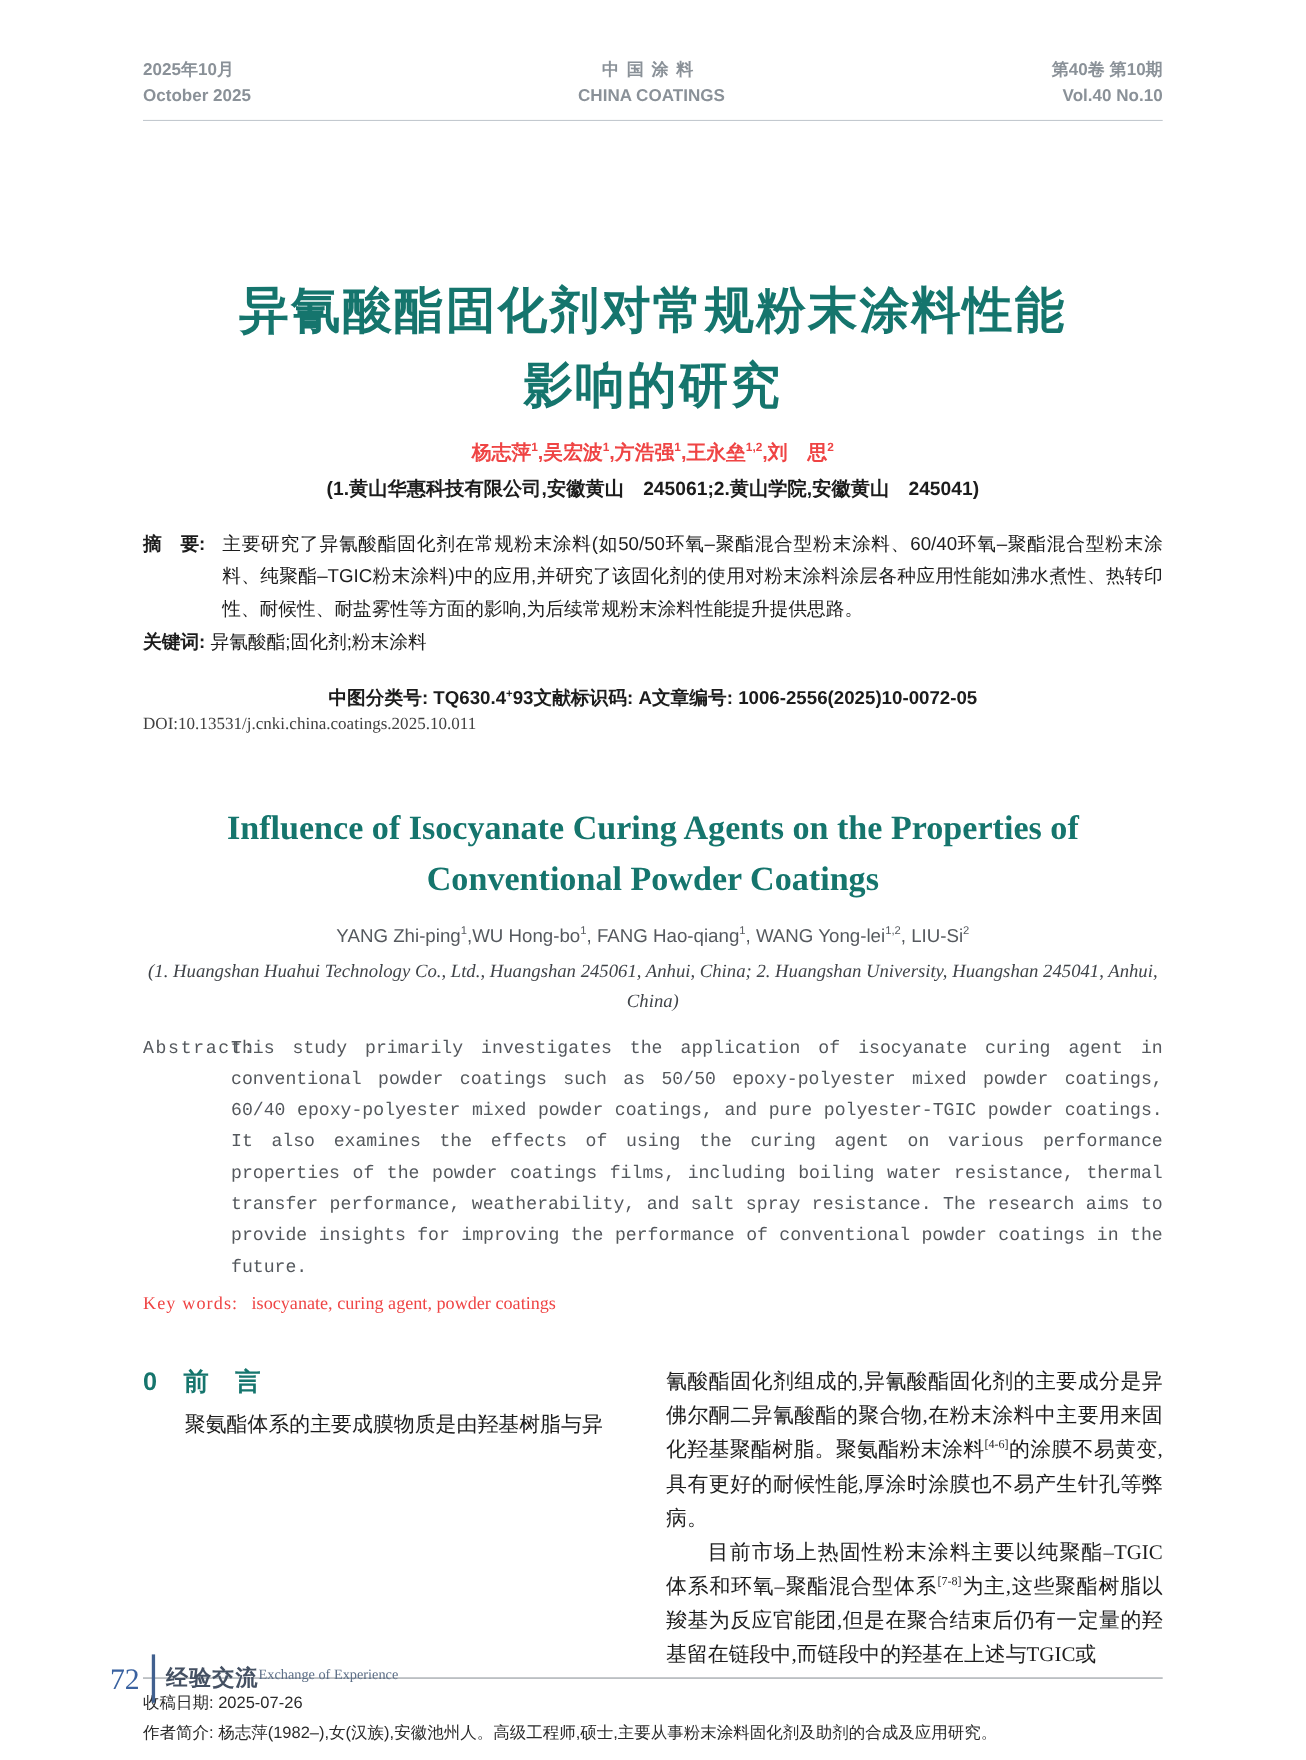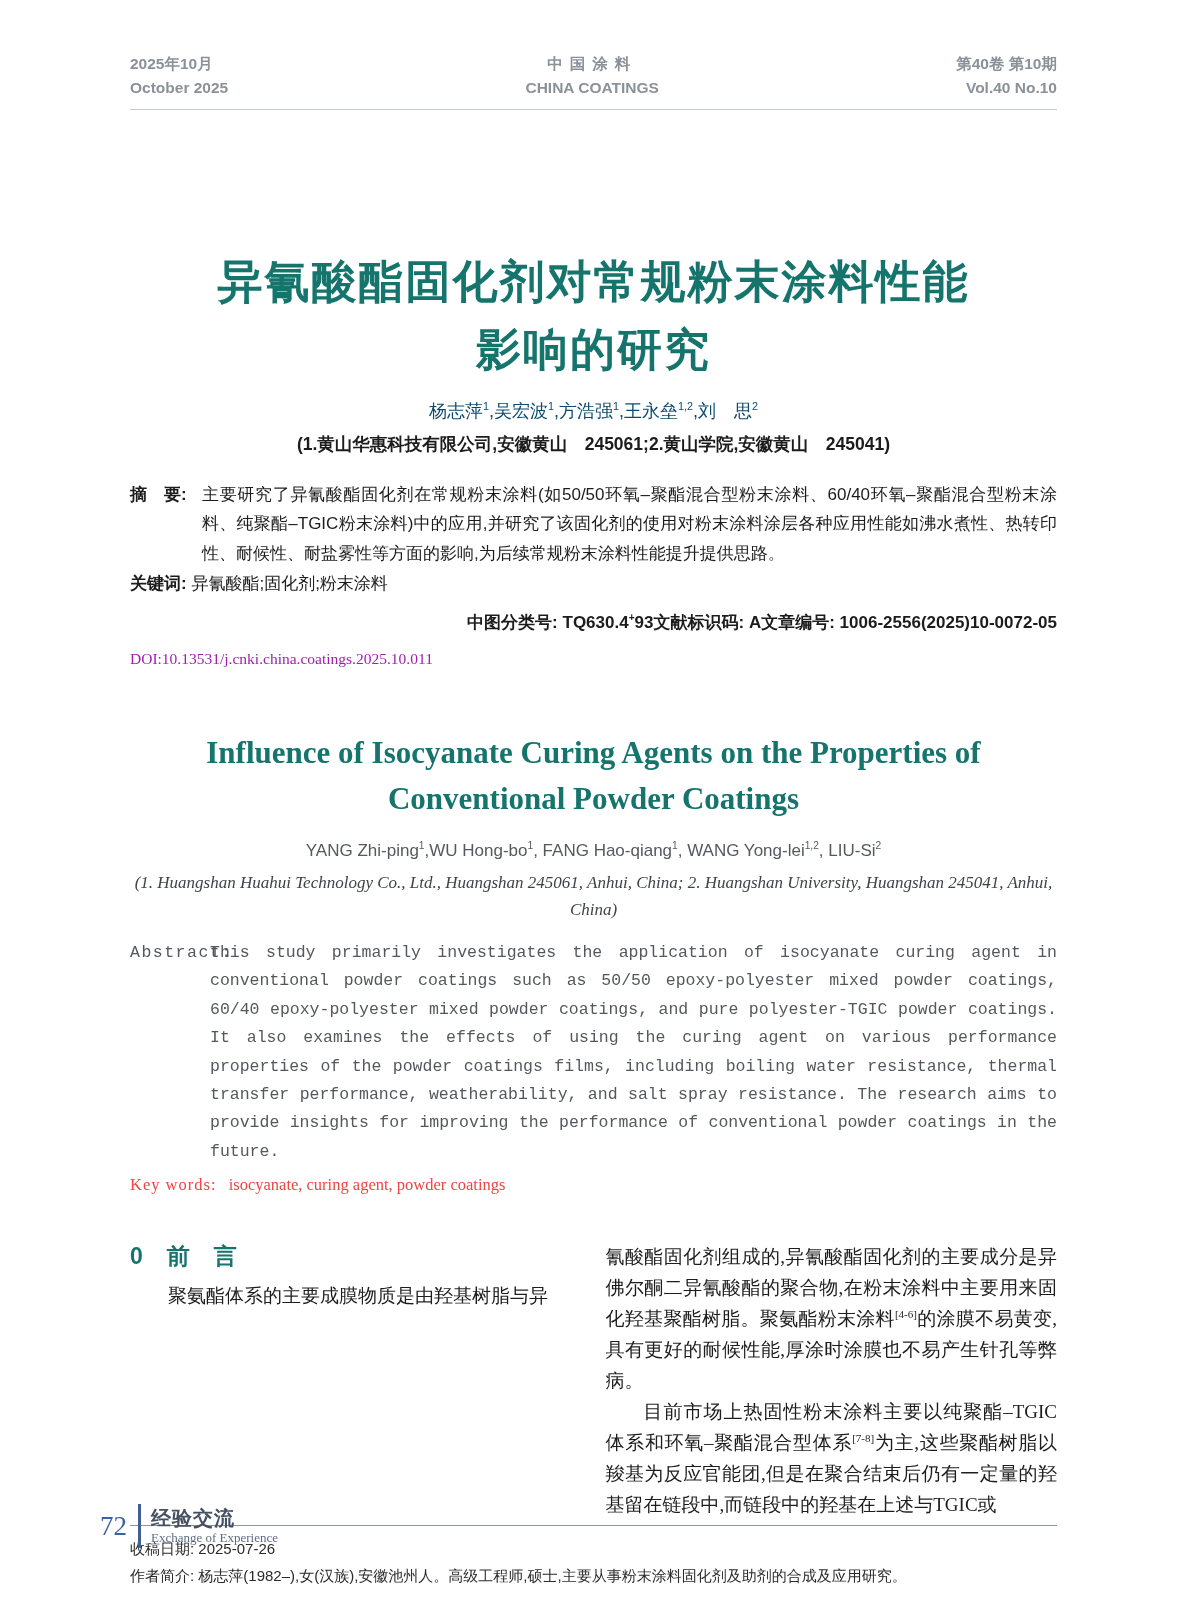--- a/index.html
+++ b/index.html
@@ -14,32 +14,32 @@
   .jheader { display:flex; justify-content:space-between; color:#8a9198; font-size:15.5px; line-height:1.55;font-weight:bold; }
   .jh-cell { white-space:nowrap; }
   .jh-center { text-align:center; }
   .jh-right { text-align:right; }
   .jh-cn-name { letter-spacing:7px; }
   .jh-rule { border:none; border-top:1.5px solid #c3c9cf; margin:9px 0 0 0; }
 
   
   .cn-title { margin-top:138px; text-align:center; color:#15756d; font-size:45px; font-weight:bold;
               line-height:1.5; letter-spacing:2px; }
-  .authors-cn { margin-top:16px; text-align:center; font-size:18px; font-weight:normal; color:#0c4a6e; }
+  .authors-cn { margin-top:16px; text-align:center; font-size:18px; font-weight:bold; color:#ef4444; }
   .affil-cn   { margin-top:9px;  text-align:center; font-size:17.5px; font-weight:bold; color:#1c1c1c; }
 
   
   .abstract-cn { margin-top:24px; font-size:17px; line-height:1.72; text-align:justify;
                  position:relative; padding-left:72px; color:#1c1c1c; }
   .abstract-cn .lbl { position:absolute; left:0; top:0; font-weight:bold; }
   .keywords-cn { margin-top:4px; font-size:17px; color:#1c1c1c; }
   .keywords-cn .lbl { font-weight:bold; }
 
-  .meta-row { margin-top:16px; display:flex; justify-content:flex-end; font-size:17px; font-weight:bold; color:#1c1c1c; }
-  .doi { margin-top:16px; font-family:"Liberation Serif", serif; font-size:15.5px; color:#a21caf; }
+  .meta-row { margin-top:28px; display:flex; justify-content:center; font-size:17px; font-weight:bold; color:#1c1c1c; }
+  .doi { margin-top:4px; font-family:"Liberation Serif", serif; font-size:15.5px; color:#404040; }
 
   
   .en-title { margin-top:62px; text-align:center; color:#15756d; font-family:"Liberation Serif", serif;
               font-weight:bold; font-size:31px; line-height:1.5; }
   .en-authors { margin-top:18px; text-align:center; font-size:17px; color:#55595e; }
   .en-affil { margin-top:8px; text-align:center; font-family:"Liberation Serif", serif; font-style:italic;
               font-size:17px; color:#3f4348; line-height:1.6; }
 
   
   .abstract-en { margin-top:16px; font-family:Liberation Mono, monospace; font-size:16.5px; color:#54585d;
@@ -62,21 +62,21 @@
 
   
   .footnote { margin-top:5px; border-top:1.5px solid #8f959b; padding-top:9px;
               font-size:15px; line-height:1.8; color:#2a2a2a; }
   .footnote div { margin:0; }
 
   
   .page-footer { position:absolute; left:100px; bottom:52px; display:flex; align-items:center; }
   .pf-num { font-family:"Liberation Serif", serif; font-size:27px; color:#3a62a0; margin-right:11px; }
   .pf-bar { width:3px; height:44px; background:#41608f; margin-right:10px; }
-  .pf-col { display:flex; flex-direction:column; justify-content:center; }
+  .pf-col { display:flex; flex-direction:row; justify-content:center; }
   .pf-cn { font-size:20px; font-weight:bold; color:#445062; letter-spacing:1px; line-height:1.2; }
   .pf-en { font-family:"Liberation Serif", serif; font-size:13px; color:#5b6d85; line-height:1.3; }
 </style>
 </head>
 <body>
 
 <div class="page">
 
   <div class="jheader">
     <div class="jh-cell">

